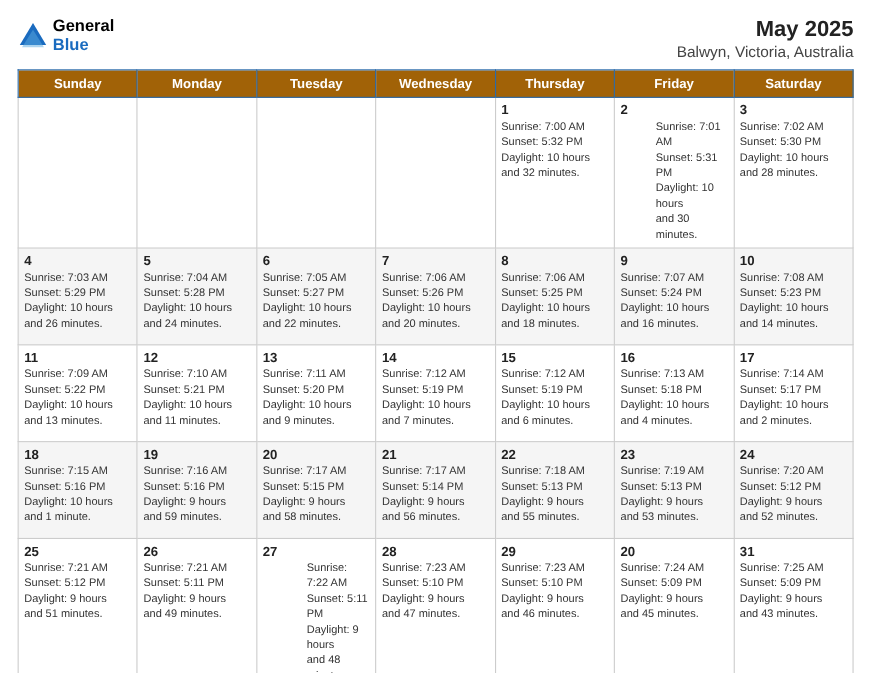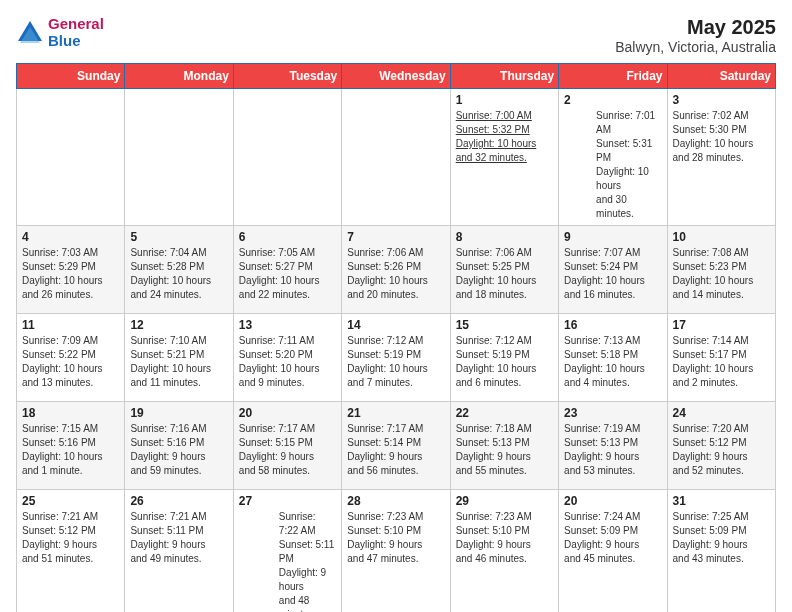--- a/index.html
+++ b/index.html
@@ -19,21 +19,21 @@
     .logo {
       display: flex;
       align-items: center;
       gap: 4px;
     }
     .logo-text {
       font-size: 15px;
       font-weight: bold;
       line-height: 1.1;
     }
-    .logo-general { color: #be185d; }
+    .logo-general { color: #000000; }
     .logo-blue { color: #1a6bbf; }
     .logo-icon {
       width: 28px;
       height: 28px;
     }
     .title-block {
       text-align: right;
     }
     .title-block h1 {
       font-size: 20px;
@@ -44,26 +44,26 @@
       font-size: 14px;
       font-weight: normal;
       color: #444;
     }
     .calendar {
       width: 100%;
       border-collapse: collapse;
       border: 1px solid #ccc;
     }
     .calendar th {
-      background: #ef4444;
+      background: #a16207;
       color: #fff;
       font-size: 12px;
       font-weight: bold;
       padding: 5px 4px;
-      text-align: right;
+      text-align: center;
       border: 1px solid #2a6aaa;
     }
     .calendar td {
       vertical-align: top;
       border: 1px solid #ccc;
       padding: 4px 5px;
       font-size: 10.5px;
       color: #333;
       width: calc(100% / 7);
       height: 88px;
@@ -121,21 +121,21 @@
       </tr>
   </thead>
   <tbody id="calendar-body">
   <tr>
         <td class="empty"></td>
         <td class="empty"></td>
         <td class="empty"></td>
         <td class="empty"></td>
         <td>
           <span class="day-num">1</span>
-          <div class="day-info" style="white-space: pre-line; text-decoration: underline;">Sunrise: 7:00 AM
+          <div class="day-info" style="white-space: pre-line;">Sunrise: 7:00 AM
 Sunset: 5:32 PM
 Daylight: 10 hours
 and 32 minutes.</div>
         </td>
         <td>
           <span class="day-num">2</span>
           <div class="day-info" style="white-space: pre-line; margin-left: 32px;">Sunrise: 7:01 AM
 Sunset: 5:31 PM
 Daylight: 10 hours
 and 30 minutes.</div>

